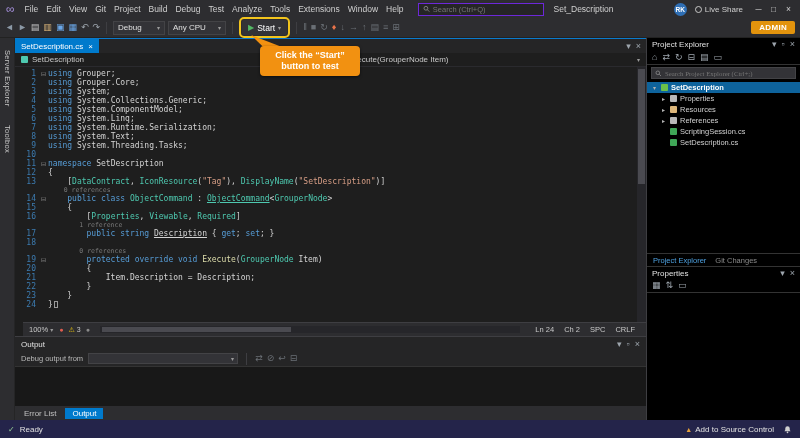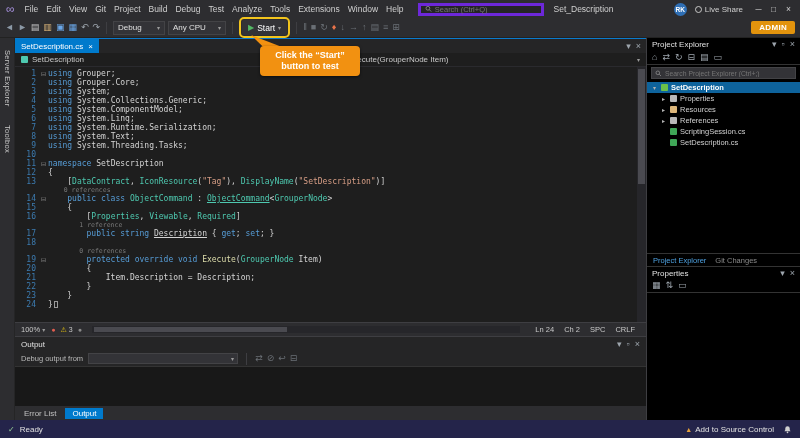--- a/index.html
+++ b/index.html
@@ -5,21 +5,21 @@
 *{margin:0;padding:0;box-sizing:border-box;}
 html,body{width:800px;height:438px;overflow:hidden;background:#191922;}
 body{font-family:"Liberation Sans","DejaVu Sans",sans-serif;font-size:9px;color:#ccc;}
 .app{position:relative;width:800px;height:438px;display:flex;flex-direction:column;background:#2d2d30;}
 
 
 .menubar{height:18px;display:flex;align-items:center;background:#2d2d30;padding:0 4px;flex:0 0 auto;}
 .vs-logo{color:#a58fdb;font-size:12px;margin:0 6px 0 2px;line-height:1;}
 .menus{display:flex;align-items:center;}
 .menu-item{padding:1px 4px;color:#cfcfcf;font-size:8.5px;white-space:nowrap;cursor:default;}
-.search-box{display:flex;align-items:center;gap:3px;background:#252526;border:3px solid #6d28d9;height:13px;width:126px;margin-left:10px;padding:0 4px;}
+.search-box{display:flex;align-items:center;gap:3px;background:#252526;border:1px solid #6d28d9;height:13px;width:126px;margin-left:10px;padding:0 4px;}
 .search-box input{background:transparent;border:none;outline:none;color:#9a9a9a;font-size:7.5px;width:100%;font-family:inherit;}
 .sol-name{margin-left:10px;font-size:8.5px;color:#d0d0d0;white-space:nowrap;}
 .tb-spacer{flex:1;}
 .avatar{width:13px;height:13px;border-radius:50%;background:#2f6fb5;color:#fff;font-size:6.5px;display:flex;align-items:center;justify-content:center;font-weight:bold;flex:0 0 auto;}
 .live-share{display:flex;align-items:center;gap:3px;font-size:8px;color:#d0d0d0;margin:0 8px;white-space:nowrap;}
 .ls-icon{width:7px;height:7px;border:1px solid #c8c8c8;border-radius:50%;}
 .win-controls{display:flex;}
 .win-btn{width:15px;text-align:center;font-size:8.5px;color:#d0d0d0;}
 
 
@@ -66,21 +66,21 @@
 .code-content{white-space:pre;color:#d4d4d4;}
 .lens-text{color:#7a7a7a;white-space:pre;}
 .tk-k{color:#569cd6}.tk-t{color:#4ec9b0}.tk-s{color:#d69d85}.tk-p{color:#d4d4d4}.tk-m{color:#dcdcaa}
 .tk-tu{color:#4ec9b0;text-decoration:underline}
 .tk-pu{color:#d4d4d4;text-decoration:underline}
 .caret-box{display:inline-block;width:4px;height:7px;border:1px solid #9a9a9a;margin-left:1px;vertical-align:middle;}
 .v-scroll{position:absolute;top:0;right:0;bottom:0;width:9px;background:#26262a;}
 .v-thumb{position:absolute;top:2px;left:1px;width:7px;height:115px;background:#4a4a50;}
 
 
-.editor-status{height:14px;background:#2d2d30;border-top:1px solid #3e3e42;display:flex;align-items:center;gap:6px;padding:0 6px;font-size:7.5px;color:#c8c8c8;flex:0 0 auto;}
+.editor-status{height:14px;background:#2d2d30;border-top:1px solid #3e3e42;display:flex;align-items:center;gap:6px;padding:0 6px;font-size:7.5px;color:#c8c8c8;flex:0 0 auto;margin-left:8px;}
 .zoom{display:flex;align-items:center;gap:2px;}
 .indicators{display:flex;align-items:center;gap:5px;}
 .indicator{display:flex;align-items:center;gap:2px;font-size:7px;}
 .h-scroll{flex:1;height:7px;background:#26262a;position:relative;margin:0 4px;}
 .h-thumb{position:absolute;left:2px;top:1px;height:5px;width:45%;background:#4a4a50;}
 .status-right{display:flex;align-items:center;}
 .status-seg{padding:0 5px;color:#c8c8c8;}
 
 
 .output-panel{height:70px;background:#1e1e1e;border-top:1px solid #3e3e42;display:flex;flex-direction:column;flex:0 0 auto;}
@@ -93,21 +93,21 @@
 
 .bottom-tabs{height:14px;background:#2d2d30;display:flex;align-items:center;gap:2px;padding-left:2px;flex:0 0 auto;}
 .b-tab{font-size:8px;color:#c0c0c0;padding:1px 7px;}
 .b-tab.active{background:#007acc;color:#fff;}
 
 
 .right-panel{width:154px;background:#000000;border-left:1px solid #3e3e42;display:flex;flex-direction:column;flex:0 0 auto;font-size:8px;}
 .rp-header{height:13px;display:flex;align-items:center;padding:0 5px;color:#e0e0e0;flex:0 0 auto;}
 .rp-toolbar{height:14px;display:flex;align-items:center;gap:5px;padding:0 5px;border-bottom:1px solid #333;flex:0 0 auto;}
 .rp-search{margin:2px 4px;height:12px;background:#333337;border:1px solid #434346;display:flex;align-items:center;padding:0 3px;gap:3px;flex:0 0 auto;}
-.rp-search input{flex:1;background:transparent;border:0;outline:0;color:#9a9a9a;font-size:6.8px;font-family:Liberation Sans, sans-serif;min-width:0;}
+.rp-search input{flex:1;background:transparent;border:0;outline:0;color:#9a9a9a;font-size:6.8px;font-family:Liberation Serif, serif;min-width:0;}
 .tree{padding-top:1px;}
 .tree-row{height:11px;display:flex;align-items:center;gap:3px;color:#d0d0d0;}
 .tree-row.selected{background:#0e639c;color:#fff;font-weight:bold;}
 .tree-chev{width:7px;font-size:6px;color:#b0b0b0;text-align:center;flex:0 0 auto;}
 .tree-icon{width:7px;height:7px;border-radius:1px;flex:0 0 auto;}
 .tree-label{white-space:nowrap;overflow:hidden;font-size:7.5px;}
 .rp-fill{flex:1;}
 .props-fill{flex:1.2;}
 .rp-tabs{height:13px;display:flex;gap:9px;align-items:center;padding:0 6px;border-top:1px solid #333;flex:0 0 auto;}
 .rp-tab{font-size:7.5px;color:#8a8a8a;}

